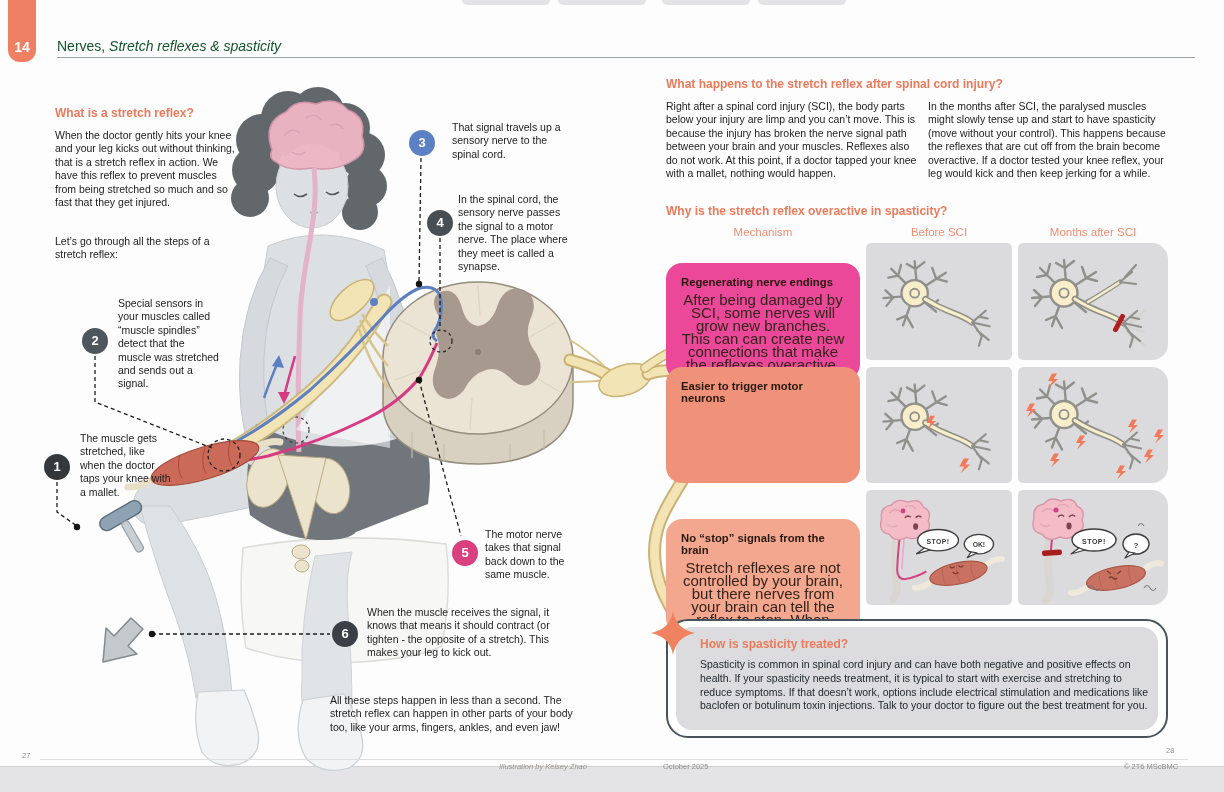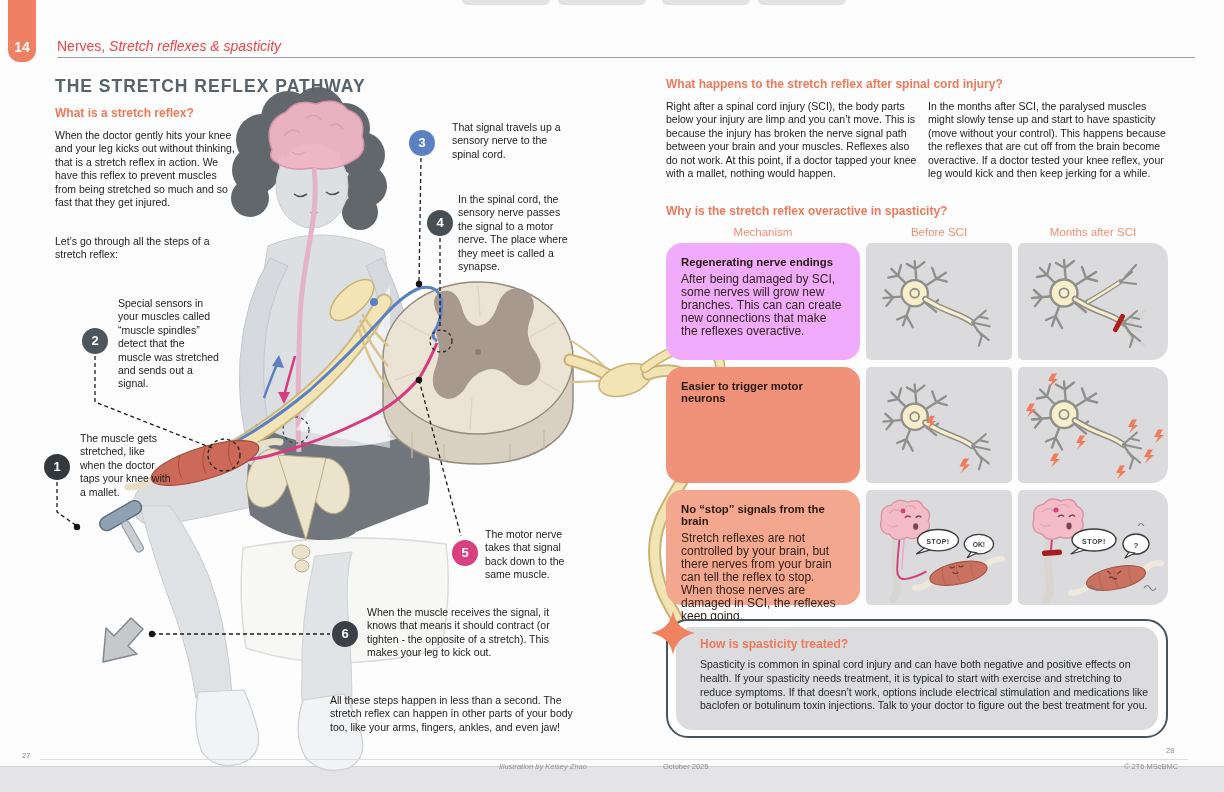--- a/index.html
+++ b/index.html
@@ -5,21 +5,21 @@
   html,body{margin:0;padding:0;background:#cfcfd2;}
   .canvas{position:relative;width:1224px;height:792px;background:#fdfdfd;overflow:hidden;
           font-family:"Liberation Sans",sans-serif;}
   .abs{position:absolute;}
   
   .bottom-band{left:0;top:766px;width:1224px;height:26px;background:#e4e4e6;border-top:1px solid #d2d2d4;z-index:0;}
   .top-tab{top:0;height:5px;width:88px;background:#e3e3e5;border-radius:0 0 5px 5px;z-index:1;}
   
   .chapter-tab{left:8px;top:-12px;width:28px;height:74px;background:#ef8063;border-radius:12px;z-index:4;
                color:#fff;font-weight:bold;font-size:14px;text-align:center;line-height:118px;}
-  .chapter-title{left:57px;top:38px;font-size:14px;color:#ef4444;z-index:3;}
+  .chapter-title{left:57px;top:38px;font-size:14px;color:#14532d;z-index:3;}
   .chapter-title .it{font-style:italic;}
   .rule{left:57px;top:57px;width:1138px;border-top:1.2px solid #9aa0a4;z-index:3;}
   .page-title{left:55px;top:76px;font-size:17.5px;font-weight:bold;letter-spacing:1px;color:#58626a;z-index:3;}
   h2.orange{margin:0;font-size:12px;font-weight:bold;color:#ec7a5b;}
   .body-text{font-size:10.5px;line-height:13.4px;color:#1c1c1c;}
   
   .intro-h{left:55px;top:106px;z-index:3;}
   .intro-p1{left:55px;top:129px;width:182px;z-index:3;}
   .intro-p2{left:55px;top:235px;width:182px;z-index:3;}
   .step-circle{width:26px;height:26px;border-radius:50%;color:#fff;font-size:13px;font-weight:bold;
@@ -29,22 +29,22 @@
   .callout{z-index:3;}
   .outro{left:330px;top:694px;width:258px;z-index:3;}
   
   .sci-h{left:666px;top:77px;z-index:3;}
   .sci-col1{left:666px;top:100px;width:252px;z-index:3;}
   .sci-col2{left:928px;top:100px;width:246px;z-index:3;}
   .table-h{left:666px;top:204px;z-index:3;}
   .col-head{top:226px;font-size:11.5px;color:#ef8e72;text-align:center;z-index:3;}
   .mech-box{left:666px;width:194px;border-radius:16px;padding:13px 15px;box-sizing:border-box;z-index:3;}
   .mech-box .t{font-size:11.3px;font-weight:bold;color:#27180f;margin-bottom:5px;}
-  .mech-box .b{font-size:12px;line-height:13px;color:#33231a;}
-  .m1{background:#f0abfc;} .m2{background:#f0917a;} .m3{background:#f4a78f;}
+  .mech-box .b{font-size:15px;line-height:13px;color:#33231a;text-align:center;}
+  .m1{background:#ec4899;margin-top:20px;} .m2{background:#f0917a;} .m3{background:#f4a78f;}
   .gray-cell{background:#dbdbdd;z-index:3;}
   .cell-before{left:866px;width:146px;border-radius:5px;}
   .cell-after{left:1018px;width:150px;border-radius:5px 16px 16px 5px;}
   .cellart{width:100%;height:100%;display:block;}
   .cellart text{font-family:"Liberation Sans",sans-serif;font-weight:bold;fill:#3a3a3a;}
   
   .treat-outer{left:666px;top:619px;width:502px;height:119px;background:#fff;border:2px solid #47545c;
                border-radius:22px;box-sizing:border-box;z-index:3;}
   .treat-inner{left:676px;top:627px;width:482px;height:103px;background:#dcdcde;border-radius:16px;z-index:3;}
   .treat-h{left:700px;top:637px;font-size:14px;z-index:4;}
@@ -234,21 +234,20 @@
     <circle cx="152" cy="634" r="3.2" fill="#141414"></circle>
     <circle cx="441" cy="341" r="11" fill="none" stroke="#2a2a2a" stroke-width="1.3" stroke-dasharray="3,3"></circle>
   </svg>
 
   <div class="abs chapter-tab"><span>14</span></div>
   <div class="abs chapter-title">
     <span>Nerves,</span><span class="it"> Stretch reflexes &amp; spasticity</span>
   </div>
   <div class="abs rule"></div>
 
-  <div class="abs page-title">THE STRETCH REFLEX PATHWAY</div>
   <h2 class="abs orange intro-h">What is a stretch reflex?</h2>
   <div class="abs body-text intro-p2">Let’s go through all the steps of a stretch reflex:</div>
   <div class="abs body-text intro-p1">When the doctor gently hits your knee and your leg kicks out without thinking, that is a stretch reflex in action. We have this reflex to prevent muscles from being stretched so much and so fast that they get injured.</div>
 
   <div class="abs step-circle c1" style="left:44px;top:454px"><span>1</span></div>
   <div class="abs body-text callout" style="left:80px;top:432px;width:92px">The muscle gets stretched, like when the doctor taps your knee with a mallet.</div>
 
   <div class="abs step-circle c2" style="left:82px;top:328px"><span>2</span></div>
   <div class="abs body-text callout" style="left:118px;top:297px;width:102px">Special sensors in your muscles called “muscle spindles” detect that the muscle was stretched and sends out a signal.</div>
 
@@ -316,21 +315,21 @@
       <use href="#g-bolt" transform="translate(8,36)"></use>
       <use href="#g-bolt" transform="translate(58,68)"></use>
       <use href="#g-bolt" transform="translate(32,86)"></use>
       <use href="#g-bolt" transform="translate(110,52)"></use>
       <use href="#g-bolt" transform="translate(126,82)"></use>
       <use href="#g-bolt" transform="translate(98,98)"></use>
       <use href="#g-bolt" transform="translate(136,62)"></use>
     </svg>
   </div>
 
-  <div class="abs mech-box m3" style="top:490px;height:115px">
+  <div class="abs mech-box m3" style="top:519px;height:115px">
     <div class="t">No “stop” signals from the brain</div>
     <div class="b">Stretch reflexes are not controlled by your brain, but there nerves from your brain can tell the reflex to stop. When those nerves are damaged in SCI, the reflexes keep going.</div>
   </div>
   <div class="abs gray-cell cell-before" style="top:490px;height:115px">
     <svg class="cellart" viewBox="0 0 150 115">
       <path d="M32,42 Q28,72 32,95 Q33,104 28,110" stroke="#d9d6d2" stroke-width="8" fill="none" stroke-linecap="round"></path>
       <path d="M38,22 Q33,55 32,80 Q32,90 40,90 Q52,88 62,82" stroke="#d5407e" stroke-width="2" fill="none"></path>
       <path d="M42,22 Q38,55 37,80" stroke="#eaa9c6" stroke-width="1.6" fill="none"></path>
       <use href="#g-brain" transform="translate(10,6)"></use>
       <use href="#g-muscle" transform="translate(95,84) rotate(-12)"></use>

